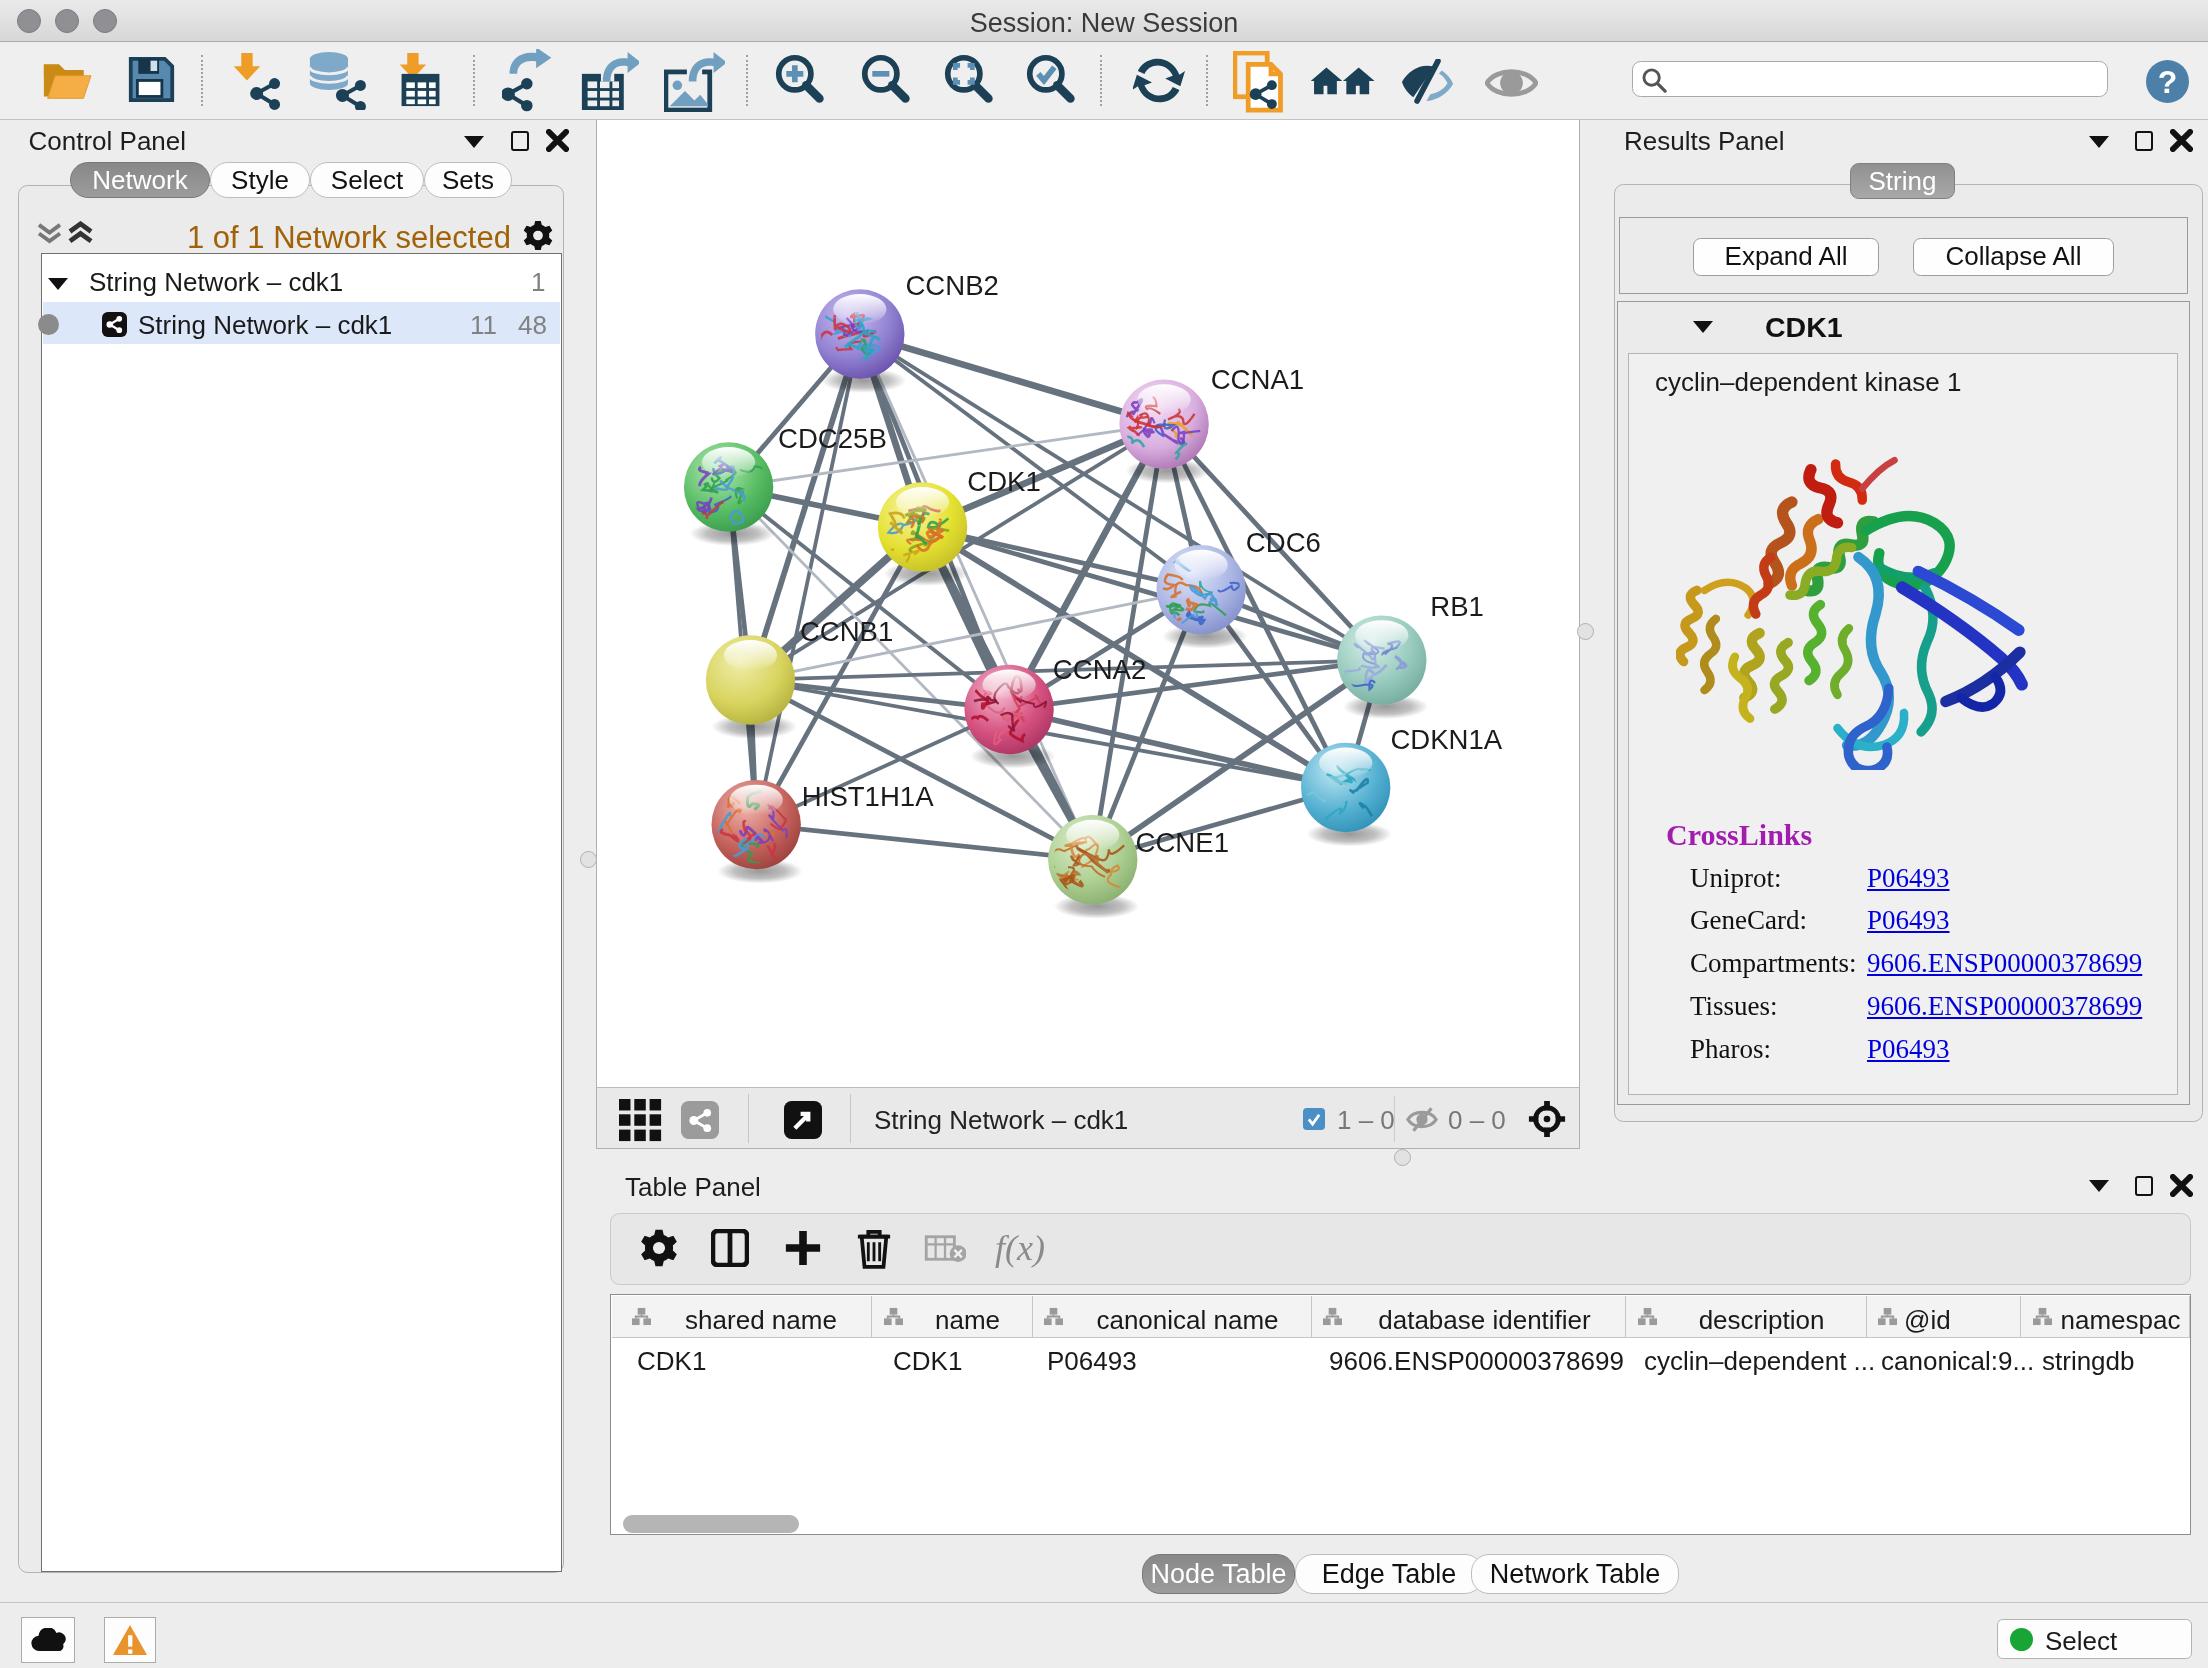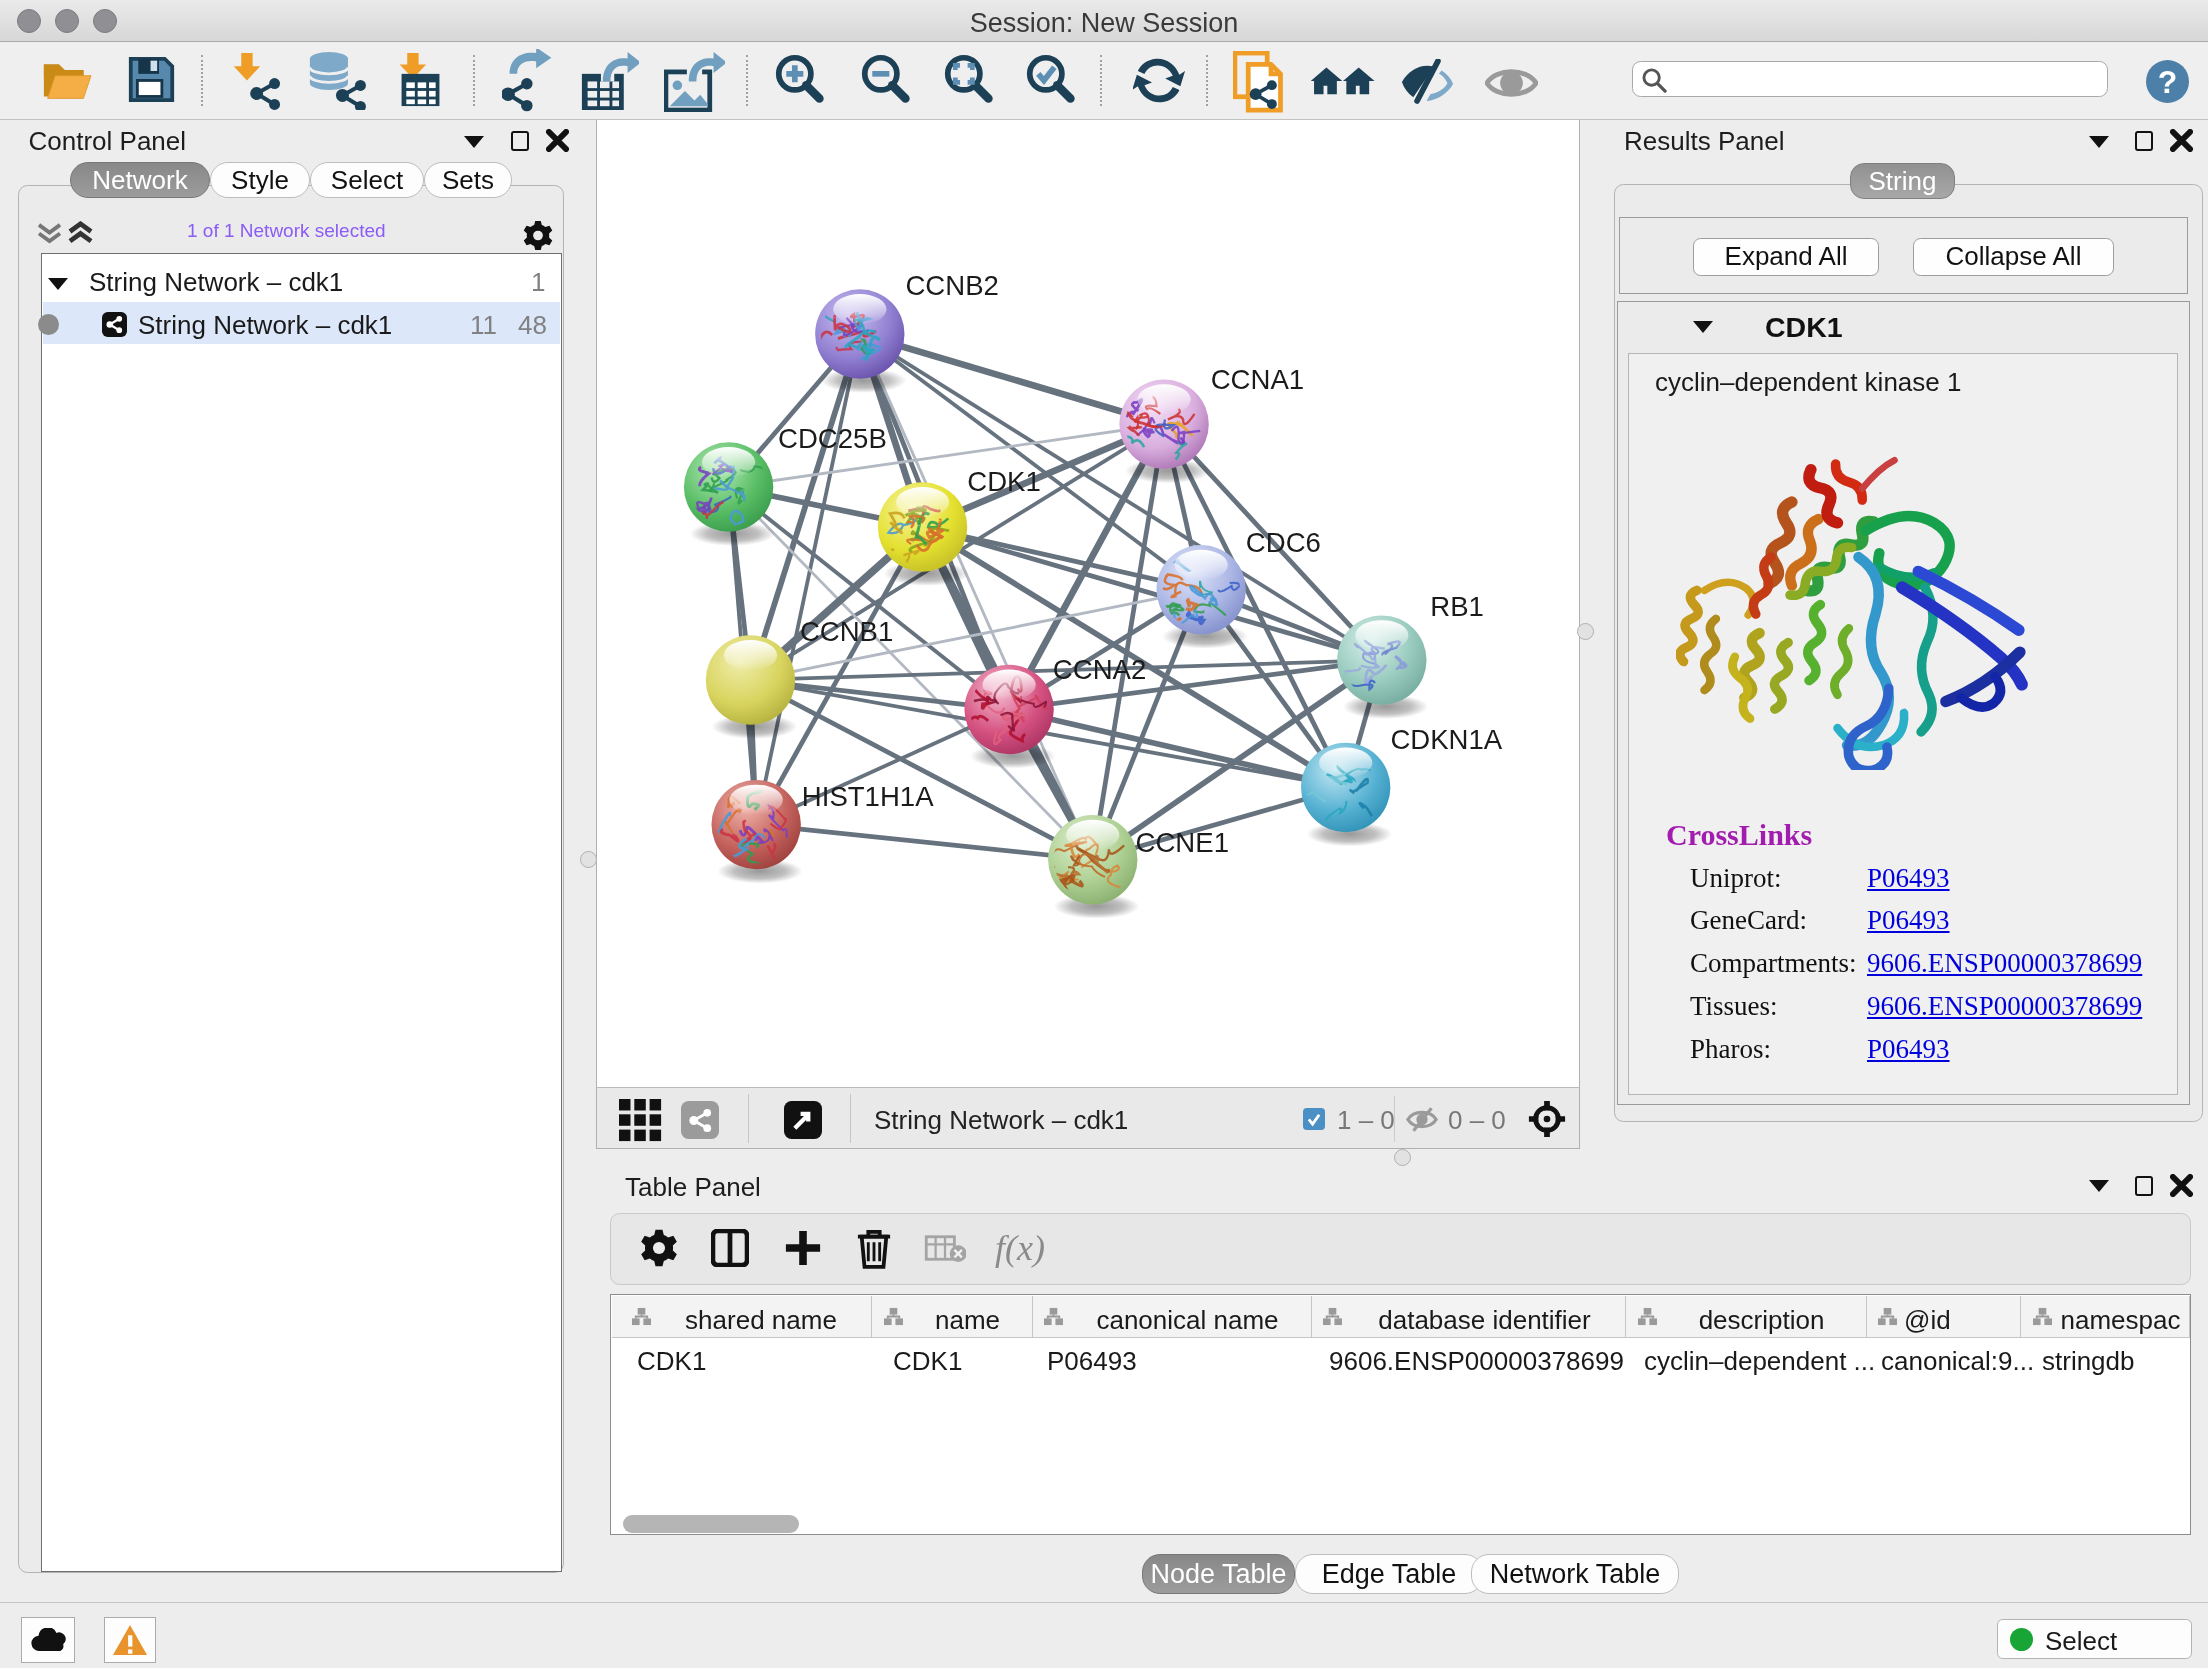--- a/index.html
+++ b/index.html
@@ -12,21 +12,21 @@
 .sep{top:55px;height:51px;width:0;border-left:2.9px dotted #a0a0a0}
 .searchbox{left:1632px;top:61px;width:476px;height:36px;background:#fff;border:1.9px solid #a9a9a9;border-radius:8.6px}
 .panel-title{font-size:26px;color:#1d1d1d}
 .ptri{width:0;height:0;border-left:10.5px solid transparent;border-right:10.5px solid transparent;border-top:12.4px solid #111}
 .psq{width:18px;height:20px;border:2.9px solid #111;border-radius:2.9px;background:transparent}
 .tab{z-index:5;height:36px;border:1px solid #bdbdbd;background:#fdfdfd;border-radius:18px;
  font-size:26px;color:#111;text-align:center;line-height:34px}
 .tabsel{background:linear-gradient(#888,#9c9c9c);color:#fff;border-color:#777}
 .cpane{background:#ebebeb;border:1px solid #b3b3b3;border-radius:9.5px}
 .whitebox{background:#fff;border:1.9px solid #6f6f6f}
-.t26{font-size:19px;color:#8b5cf6}
+.t26{font-size:31px;color:#a16207}
 .t27{font-size:26px;color:#1a1a1a}
 .gray{color:#818181}
 .btn{background:#fefefe;border:1.9px solid #9d9d9d;border-radius:7.6px;text-align:center;
  font-size:26px;color:#111}
 .serif{font-family:"Liberation Serif",serif}
 a.lnk{color:#0000dd;text-decoration:underline}
 </style></head><body>
 <div class="abs titlebar"></div>
 <div class="abs tl" style="left:17px"></div>
 <div class="abs tl" style="left:55px"></div>
@@ -626,21 +626,21 @@
     <circle cx="21" cy="21" r="12" fill="none" stroke="#111" stroke-width="5"></circle>
     <path d="M21 2 v10 M21 30 v10 M2 21 h10 M30 21 h10" stroke="#111" stroke-width="6"></path>
     <circle cx="21" cy="21" r="3.5" fill="#111"></circle>
   </svg>
 <div class="abs panel-title" style="left:1624px;top:126px">Results Panel</div>
 <div class="abs ptri" style="left:2089px;top:136px"></div>
 <div class="abs psq" style="left:2135px;top:131px"></div>
 <svg class="abs" style="left:2170px;top:129px" width="23" height="23" viewBox="0 0 24 24">
     <path d="M3 3 L21 21 M21 3 L3 21" stroke="#111" stroke-width="6" stroke-linecap="round"></path>
   </svg>
-<div class="abs" style="z-index:5;left:1850px;top:163px;width:105px;height:36px;border-radius:14px;background:linear-gradient(#919191,#a8a8a8);border:1px solid #808080;color:#fff;font-size:26px;text-align:center;line-height:34px">String</div>
+<div class="abs" style="z-index:5;left:1850px;top:163px;width:105px;height:36px;border-radius:9px;background:linear-gradient(#919191,#a8a8a8);border:1px solid #808080;color:#fff;font-size:26px;text-align:center;line-height:34px">String</div>
 <div class="abs cpane" style="left:1614px;top:184px;width:589px;height:938px"></div>
 <div class="abs" style="left:1619px;top:217px;width:569px;height:77px;border:1.9px solid #9a9a9a;background:#ebebeb"></div>
 <div class="abs btn" style="left:1693px;top:238px;width:186px;height:38px;line-height:34px">Expand All</div>
 <div class="abs btn" style="left:1913px;top:238px;width:201px;height:38px;line-height:34px">Collapse All</div>
 <div class="abs" style="left:1617px;top:301px;width:573px;height:804px;border:1.9px solid #9a9a9a;background:#ebebeb"></div>
 <div class="abs ptri" style="left:1693px;top:321px"></div>
 <div class="abs" style="left:1765px;top:311px;font-size:28.5px;font-weight:bold;color:#111">CDK1</div>
 <div class="abs" style="left:1628px;top:353px;width:550px;height:742px;border:1px solid #b5b5b5;background:#f0f0f0"></div>
 <div class="abs t27" style="left:1655px;top:367px">cyclin–dependent kinase 1</div>
 <svg class="abs" style="left:1676px;top:443px" width="380" height="327" viewBox="0 0 400 344">

